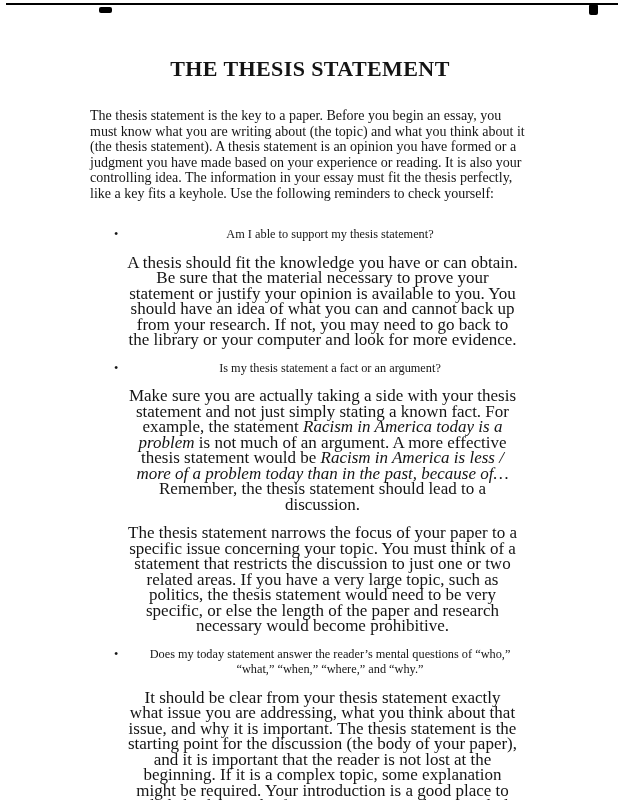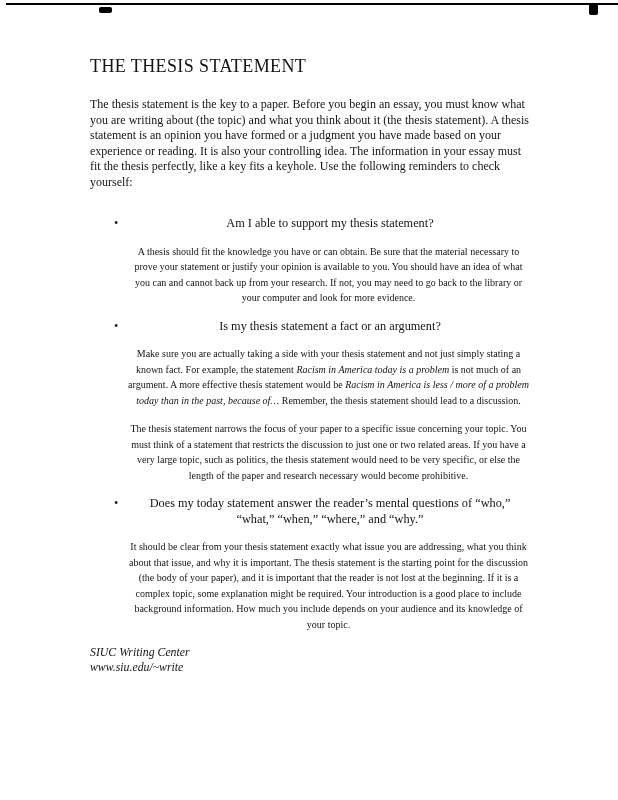--- a/index.html
+++ b/index.html
@@ -8,28 +8,29 @@
     height: 800px;
     background: #ffffff;
     color: #141414;
     font-family: "Liberation Serif", serif;
     position: relative;
     overflow: hidden;
   }
   .page { padding: 56px 88px 0 90px; }
 
   .doc-title {
-    font-size: 18px;
-    font-weight: normal;
+    font-size: 22px;
+    font-weight: bold;
+    text-align: center;
     letter-spacing: 0.4px;
   }
 
   .intro {
-    margin-top: 20px;
-    font-size: 12px;
+    margin-top: 26px;
+    font-size: 14px;
     line-height: 15.5px;
     text-align: left;
   }
 
   .bullets { margin-top: 26px; text-align: center; }
 
   .bullet-section { margin-bottom: 13px; }
 
   .bullet-row {
     position: relative;
@@ -38,22 +39,22 @@
     line-height: 15.5px;
   }
   .bullet-marker {
     position: absolute;
     left: 24px;
     top: 0;
   }
   .bullet-marker::before { content: "\2022"; }
 
   .bpara {
-    margin: 12px 0 0 37px;
-    font-size: 10px;
+    margin: 12px 12px 0 37px;
+    font-size: 17px;
     line-height: 15.5px;
   }
 
   .it { font-style: italic; }
 
   .footer {
     margin-top: 4px;
     padding-left: 90px;
     font-size: 11.8px;
     line-height: 15px;

